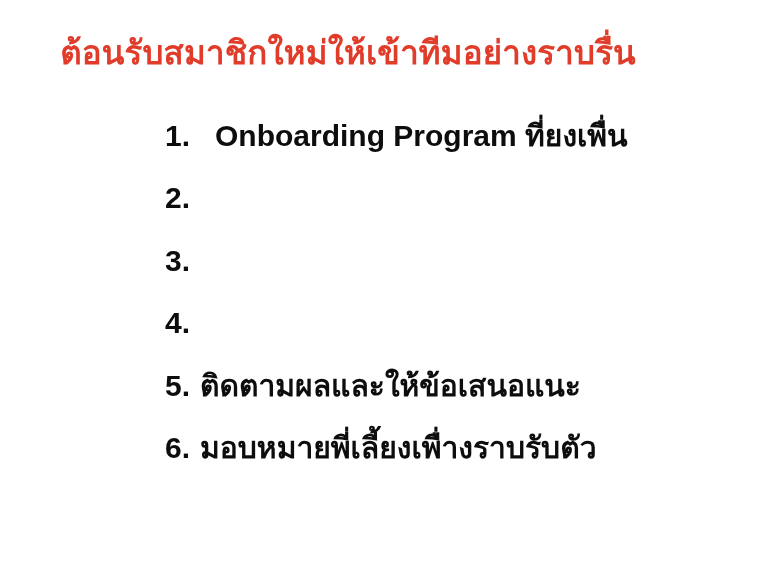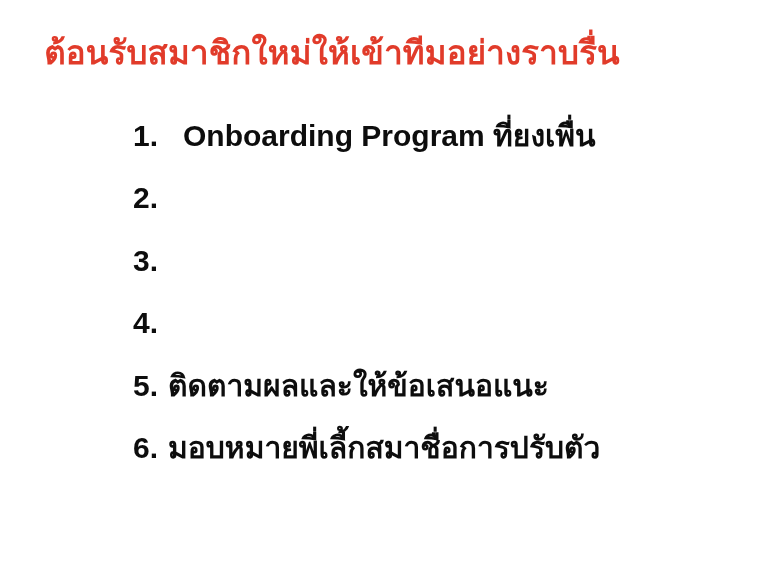--- a/index.html
+++ b/index.html
@@ -11,20 +11,21 @@
     height: 576px;
     background: #ffffff;
     overflow: hidden;
     font-family: "Liberation Sans", "DejaVu Sans", sans-serif;
   }
   .slide {
     width: 664px;
     height: 576px;
     box-sizing: border-box;
     padding-top: 32px;
+    padding-left: 32px;
   }
   .title {
     text-align: center;
     font-size: 33px;
     font-weight: 800;
     color: #e13b2a;
     letter-spacing: 0.2px;
     line-height: 1.3;
     white-space: nowrap;
   }
@@ -77,17 +78,17 @@
       <span class="num">4.</span>
     </div>
 
     <div class="list-item">
       <span class="num">5.</span>
       <span class="txt">ติดตามผลและให้ข้อเสนอแนะ</span>
     </div>
 
     <div class="list-item">
       <span class="num">6.</span>
-      <span class="txt">มอบหมายพี่เลี้กสมาชื่อการปรับตัว</span>
+      <span class="txt">มอบหมายพี่เลี้ยงเพื่างราบรับตัว</span>
     </div>
 
   </div>
 </div>
 
 </body></html>

